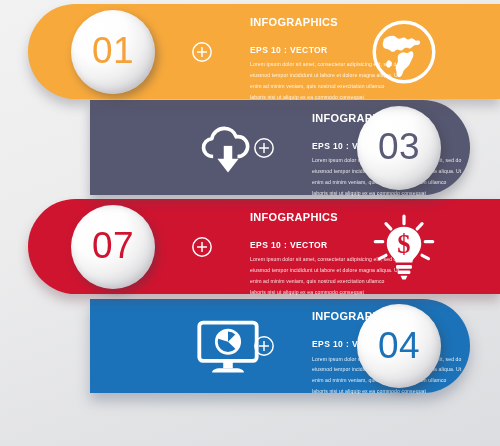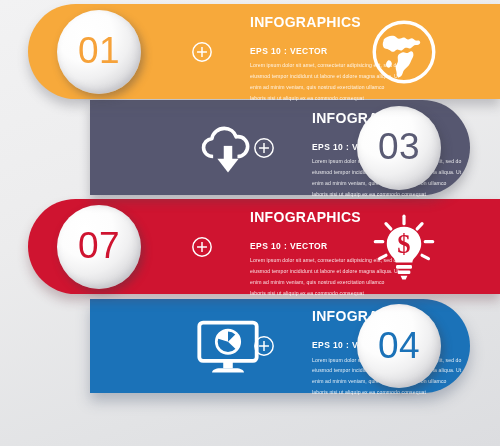--- a/index.html
+++ b/index.html
@@ -31,36 +31,36 @@
   .band.b4 .fill{background:#1b72b8;box-shadow:0 8px 14px rgba(70,85,110,.34);}
 
   
   .bubble{
     position:absolute;width:84px;height:84px;border-radius:50%;
     top:50%;transform:translateY(-50%);
     background:radial-gradient(circle at 33% 28%,#ffffff 0%,#fdfdfd 34%,#f0f0f1 55%,#d6d6d9 78%,#bcbcc2 100%);
     box-shadow:3px 4px 9px rgba(60,60,70,.38), inset -2px -3px 6px rgba(150,150,160,.30);
     display:flex;align-items:center;justify-content:center;
   }
-  .bubble.lp{left:29px;}
+  .bubble.lp{left:43px;}
   .bubble.rp{right:29px;}
   .bubble span{
     font-size:37px;font-weight:400;letter-spacing:.5px;
     line-height:1;display:block;margin-top:-2px;
   }
   .n1{color:#f6a23a;}
   .n2{color:#5a5b74;}
   .n3{color:#cf1430;}
   .n4{color:#1b72b8;}
 
   
   .txt{position:absolute;top:50%;transform:translateY(-50%);width:150px;color:#fff;}
   .txt.l{left:222px;}
   .txt h2{
-    margin:16px 0 3px 0;font-size:14px;font-weight:bold;letter-spacing:.3px;line-height:1;
+    margin:16px 0 3px 0;font-size:11px;font-weight:bold;letter-spacing:.3px;line-height:1;
   }
   .txt h3{
     margin:18px 0 5px 0;font-size:8.5px;font-weight:bold;letter-spacing:.4px;line-height:1;
   }
   .txt p{
     margin:0;font-size:5.1px;line-height:2.15;letter-spacing:.12px;opacity:.88;
   }
 
   
   .plus{position:absolute;top:50%;transform:translateY(-50%);width:22px;height:22px;}

